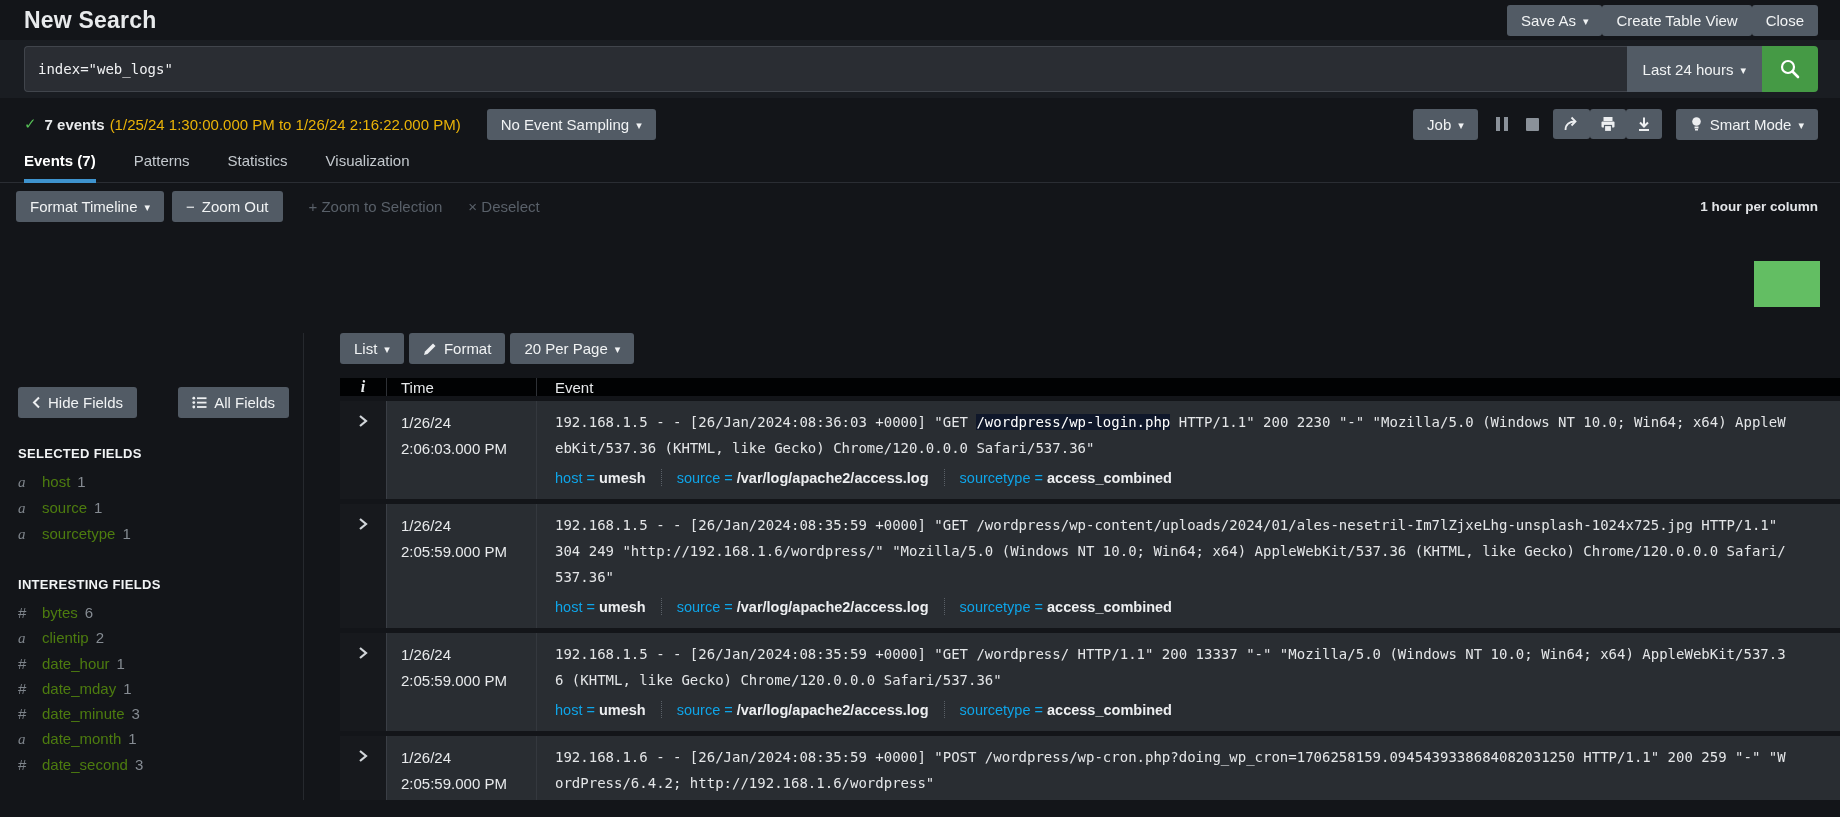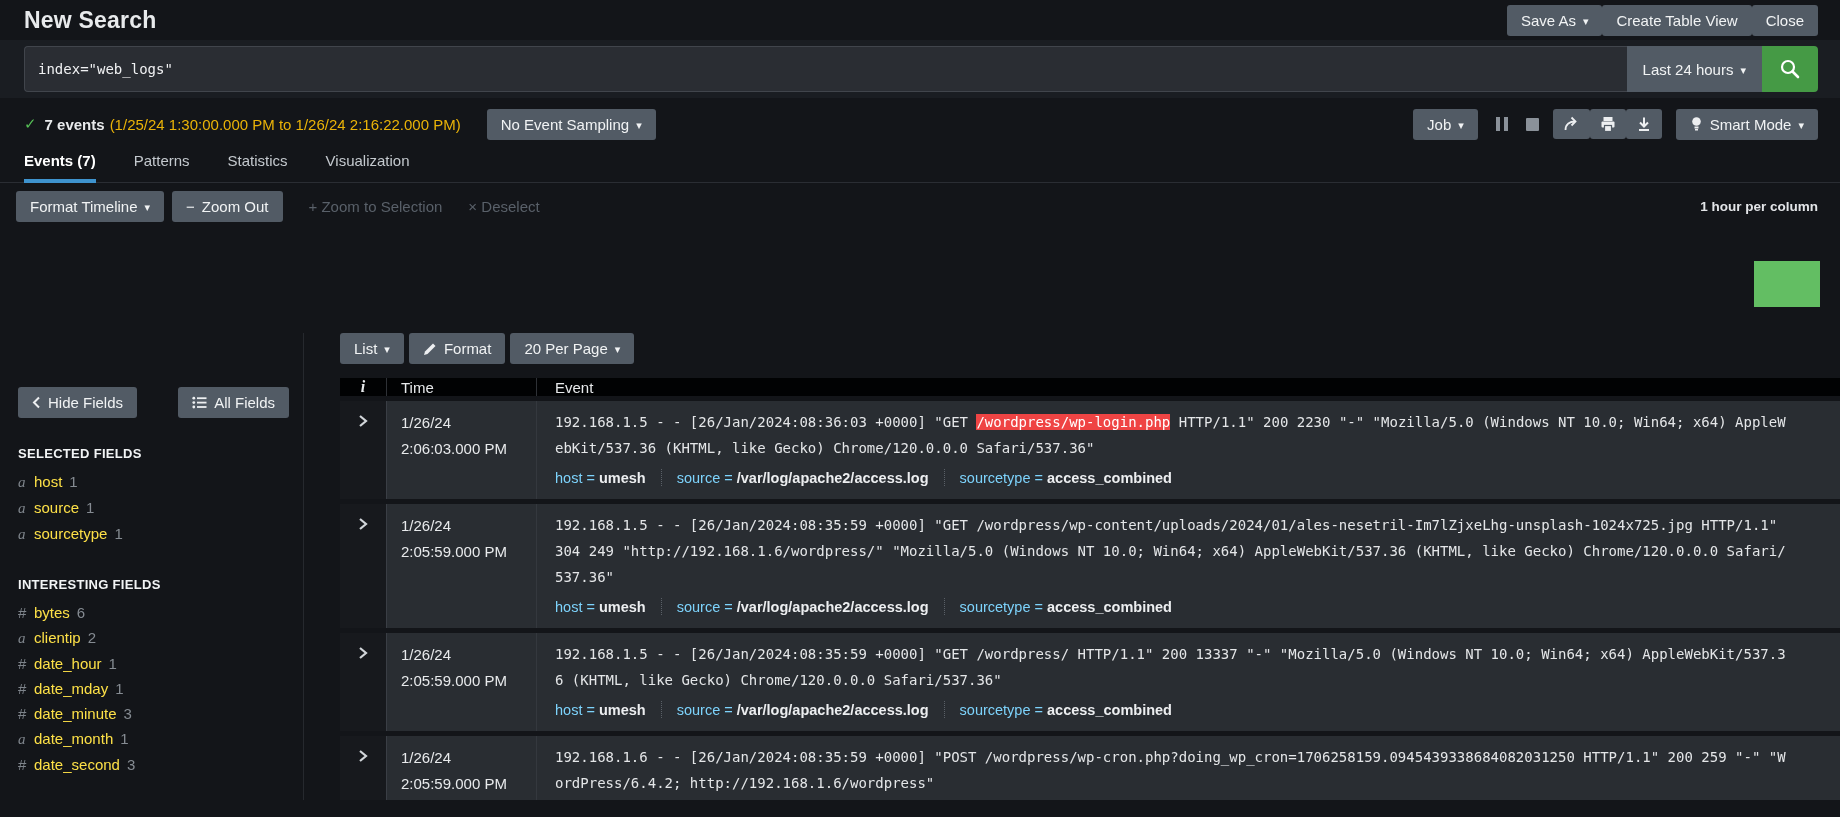--- a/index.html
+++ b/index.html
@@ -66,21 +66,21 @@
   
   .main { display:flex; margin-top:14px; height:467px; }
   .sidebar { width:304px; padding:54px 14px 0 18px; border-right:1px solid #26292E; overflow:hidden; }
   .sb-buttons { display:flex; justify-content:space-between; }
   .fields-title { margin-top:28px; font-size:13px; font-weight:700; letter-spacing:.3px; color:#F2F4F5; }
   .fields-title.second { margin-top:30px; }
   .field-list { margin-top:8px; }
   .field-item { line-height:25px; font-size:15px; cursor:pointer; }
   .ftype { color:#7E848B; display:inline-block; width:16px; }
   .ftype.ital { font-style:italic; font-family:"Liberation Serif", serif; }
-  .fname { color:#fde047; }
+  .fname { color:#4d7c0f;margin-left:8px; }
   .fcount { color:#858B92; margin-left:7px; }
 
   .events-pane { flex:1; padding-left:36px; display:flex; flex-direction:column; overflow:hidden; }
   .list-controls { display:flex; gap:5px; margin-bottom:14px; }
   .list-controls .btn { margin-left:0; }
 
   .ehead { display:flex; background:#010203; height:45px; align-items:center; font-size:15px; }
   .col-i { width:46px; text-align:center; font-style:italic; font-weight:700;
            font-family:"Liberation Serif", serif; font-size:16px; }
   .col-time { width:150px; padding-left:14px; border-left:1px solid #2E3136; align-self:stretch;
@@ -88,23 +88,23 @@
   .col-event { flex:1; padding-left:18px; border-left:1px solid #2E3136; align-self:stretch;
                display:flex; align-items:center; }
 
   .erow { display:flex; background:#292D32; margin-top:5px; }
   .cell-i { width:46px; background:#17191D; padding-top:13px; text-align:center; cursor:pointer; }
   .cell-time { width:150px; padding:9px 0 0 14px; line-height:26px; font-size:15px;
                border-left:1px solid #3A3E45; }
   .cell-event { flex:1; padding:8px 0 8px 18px; border-left:1px solid #34383E; min-width:0; }
   .eraw { font-family:"DejaVu Sans Mono", monospace; font-size:14px; line-height:26px;
           color:#E4E6E8; word-break:break-all; width:1238px; cursor:text; }
-  .hl { background:#ef4444; color:#FFFFFF; }
+  .hl { background:#0f172a; color:#FFFFFF; }
   .efields { display:flex; align-items:center; margin-top:3px; height:27px; font-size:14.5px; }
-  .flabel { color:#7dd3fc;margin-top:32px; }
+  .flabel { color:#0ea5e9;margin-top:32px; }
   .fvalue { color:#ECEEF0; font-weight:600;margin-top:32px; }
   .fsep { border-left:1px dotted #5A6067; height:17px; margin:0 15px; }
   svg { display:block; }
 </style>
 </head>
 <body>
 
 <header class="topbar">
   <h1>New Search</h1>
   <div class="spacer"></div>

